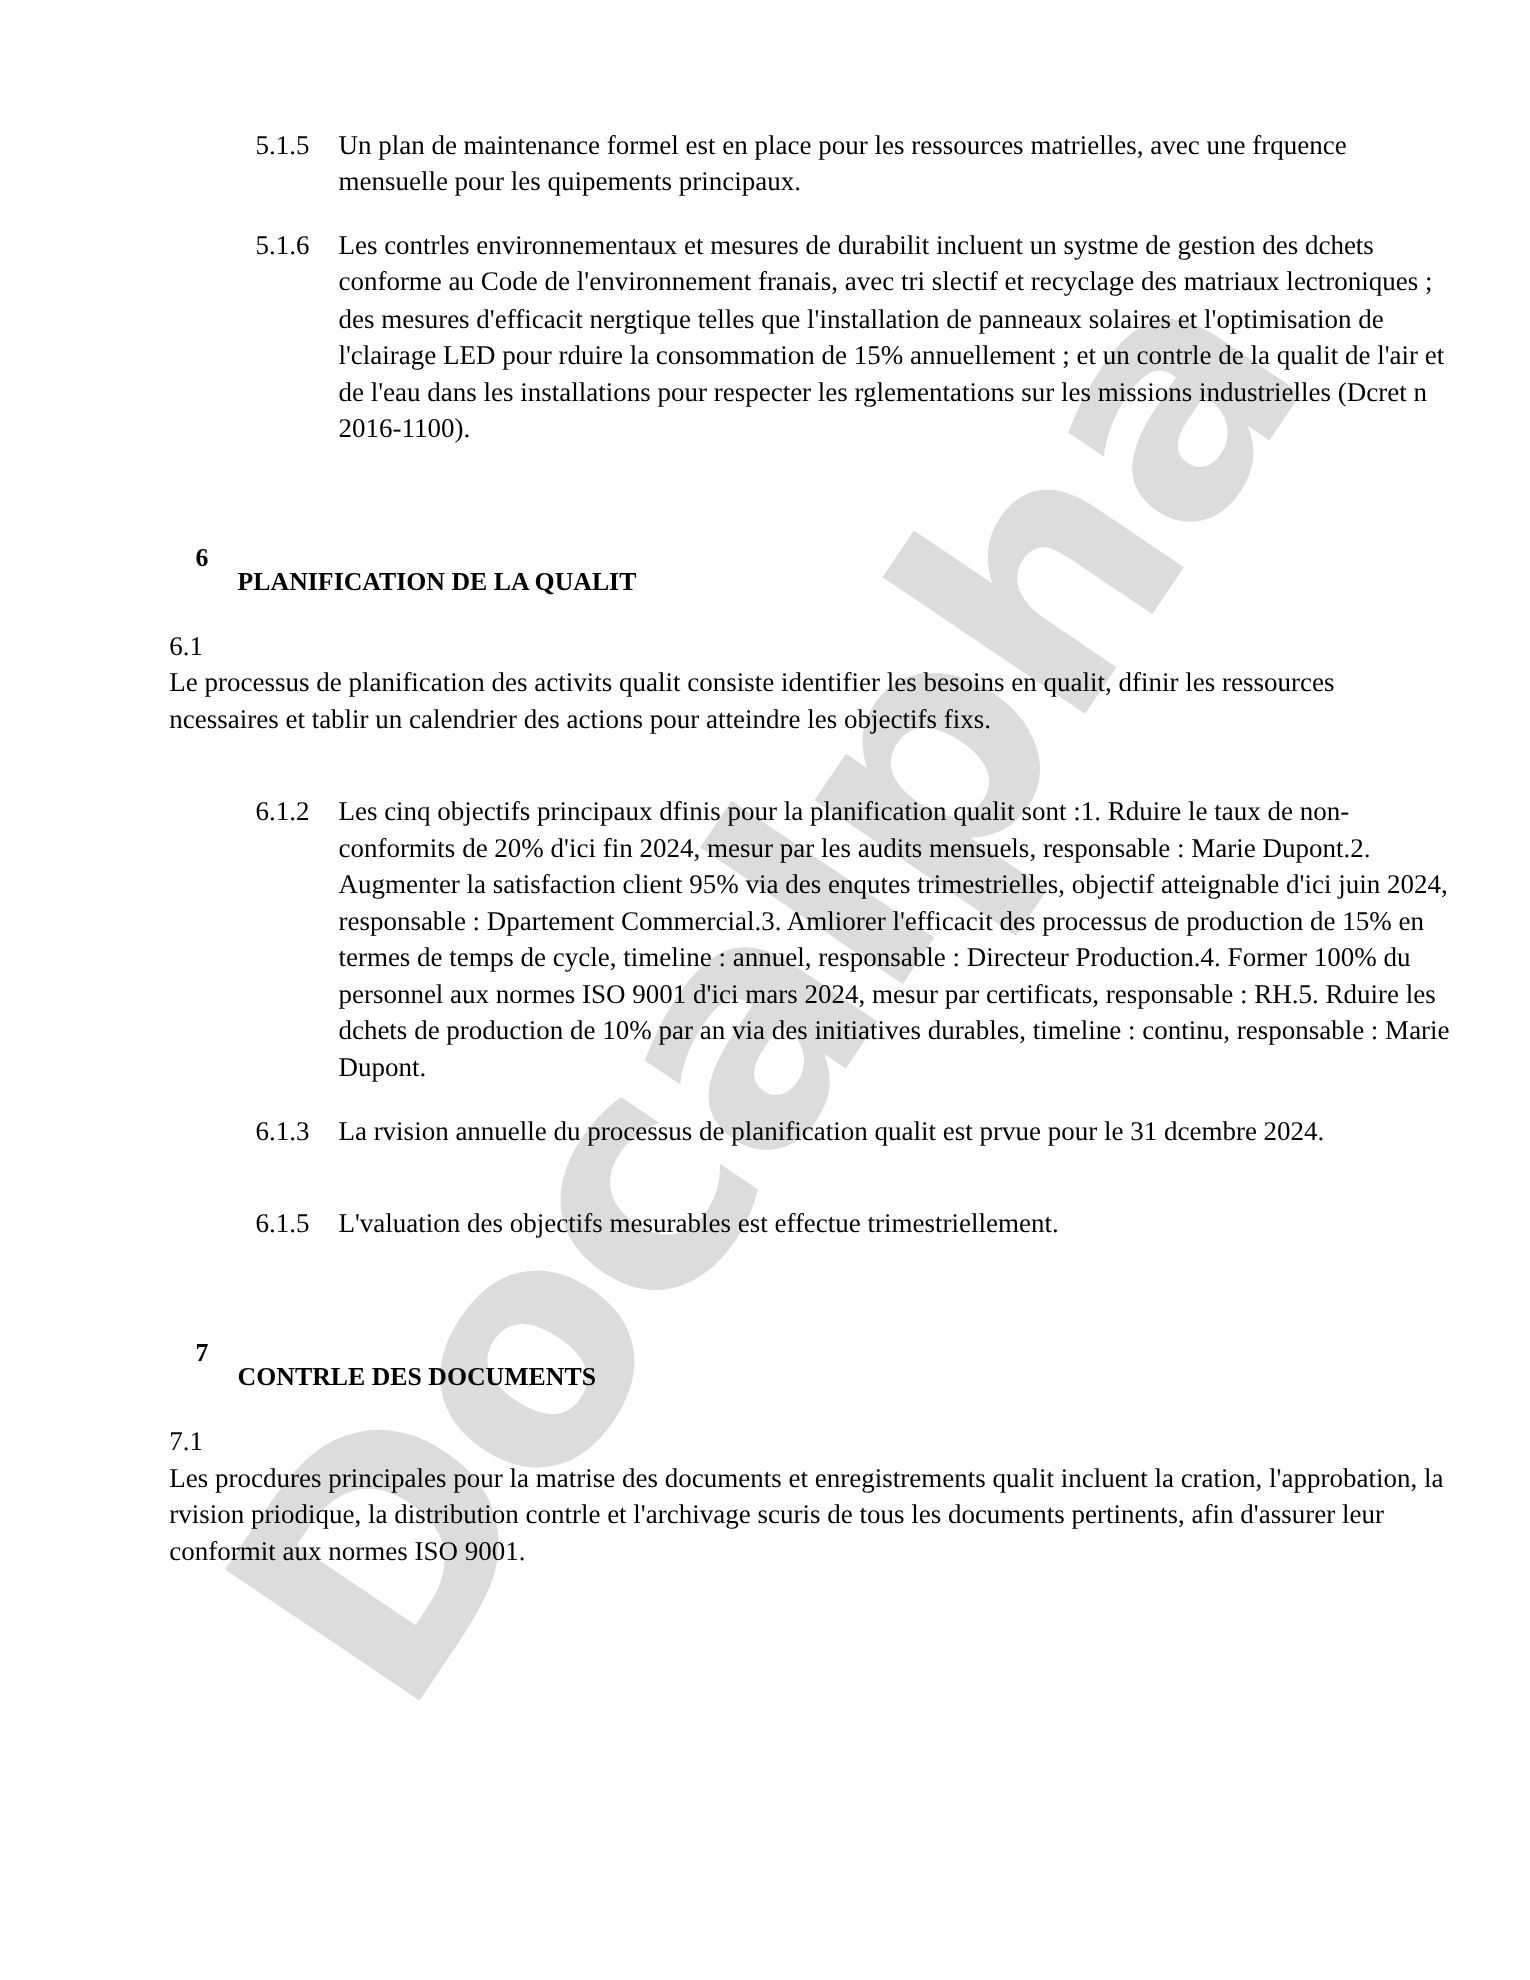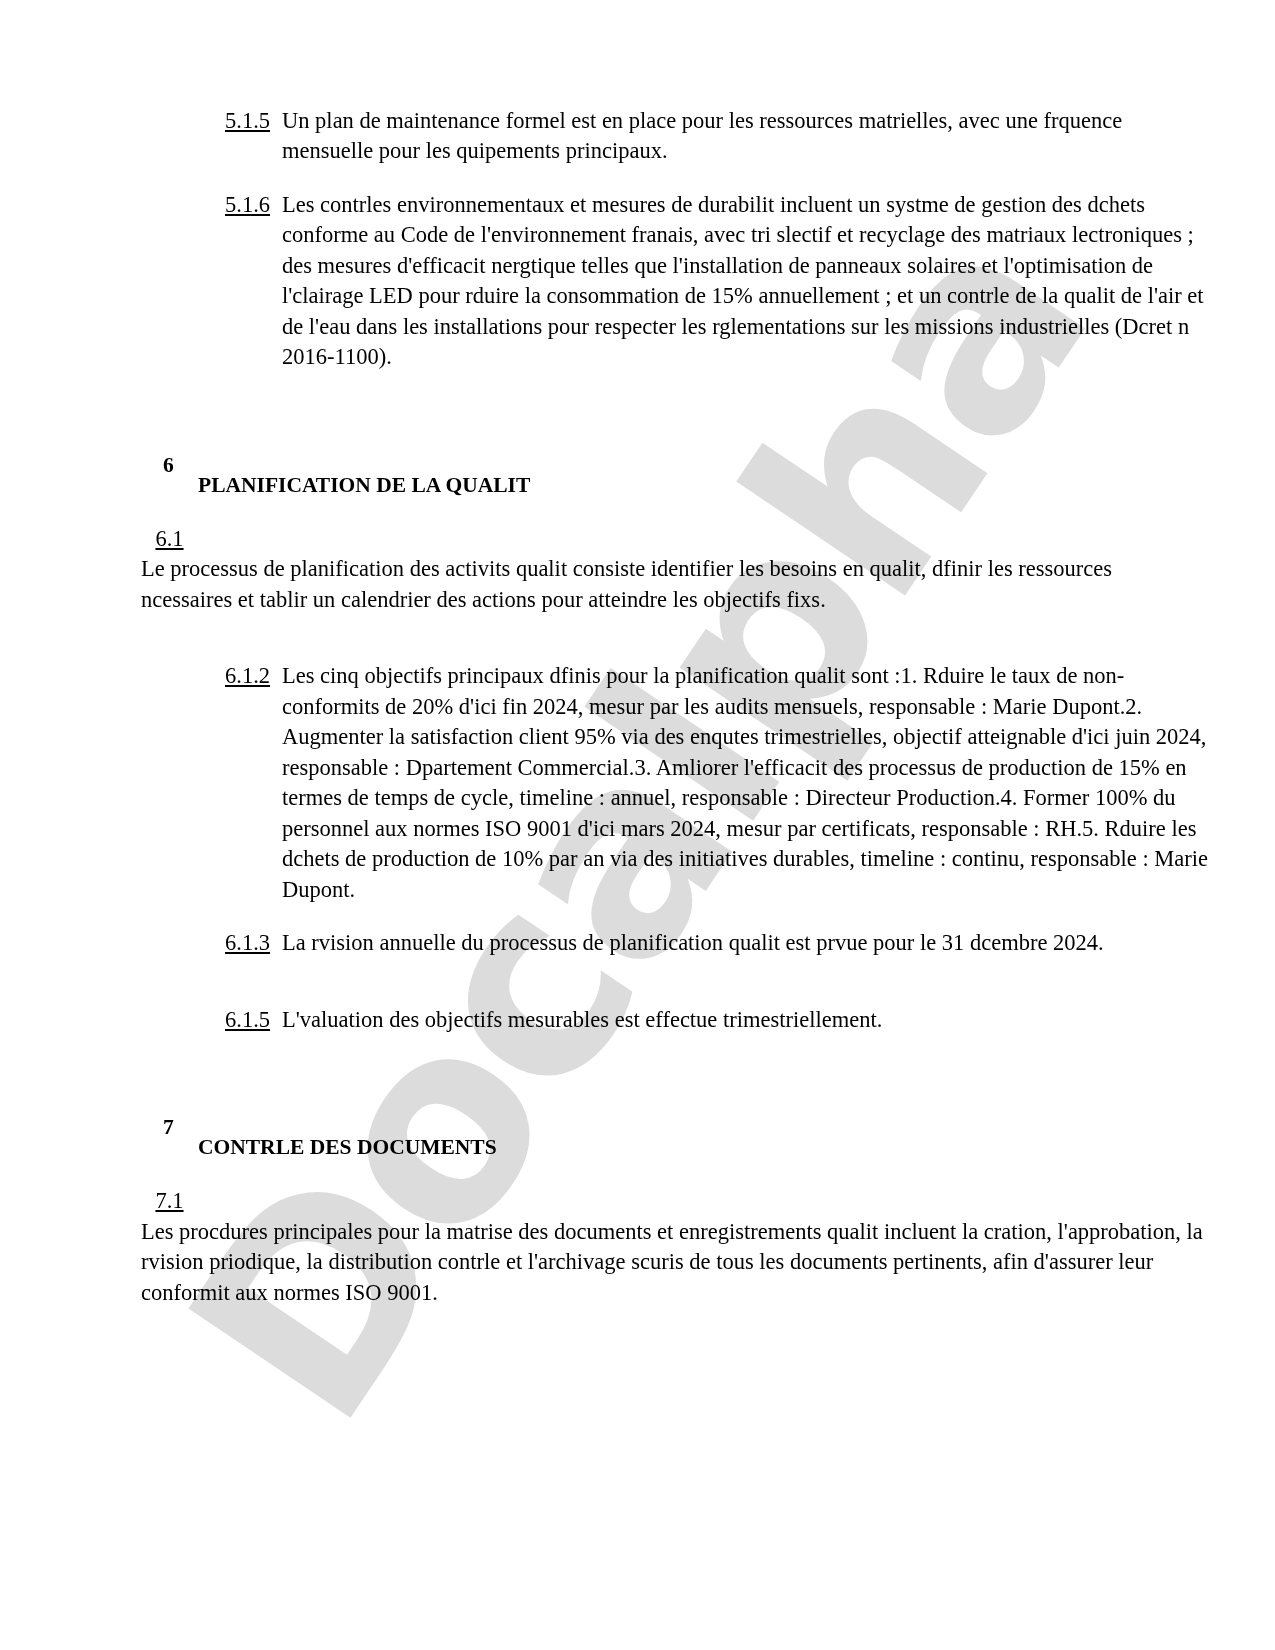--- a/index.html
+++ b/index.html
@@ -62,23 +62,22 @@
 
   
   .clause {
     display: flex;
     align-items: flex-start;
     font-size: 22.5px;
     line-height: 1.355;
   }
   .clause .num {
     flex: 0 0 auto;
-    text-align: center;
+    text-align: left;
     white-space: nowrap;
-    text-decoration: underline;
   }
   .clause .body {
     flex: 1 1 auto;
     text-align: left;
   }
 
   
   .lvl3 {
     margin-left: 213px;
     margin-right: 67px;

